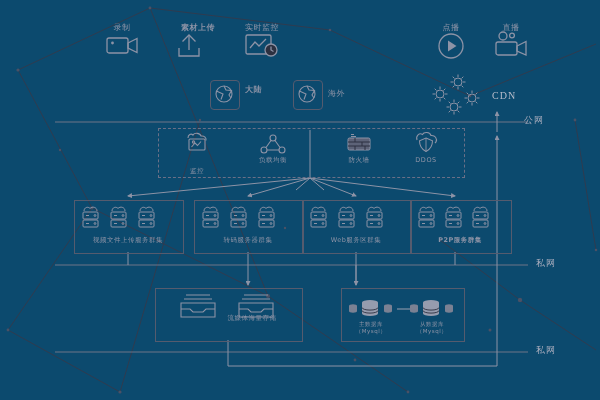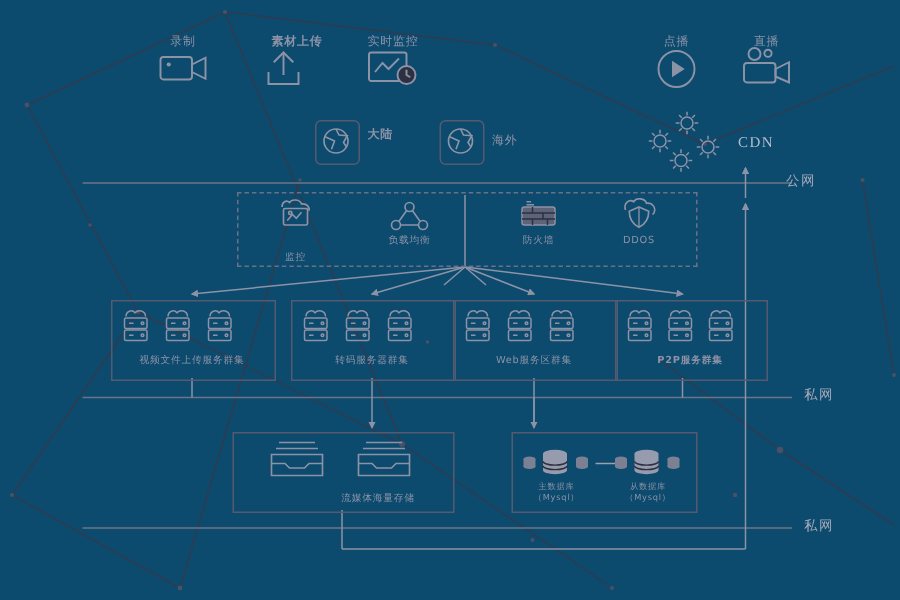--- a/index.html
+++ b/index.html
@@ -403,21 +403,21 @@
         <path d="M3 10 L37 10 L37 24 L3 24 Z"></path>
         <path d="M3 16 L12 16 L15 19 L25 19 L28 16 L37 16"></path>
       </g>
       <g transform="translate(58,0)">
         <path d="M8 2 L32 2 M6 6 L34 6"></path>
         <path d="M3 10 L37 10 L37 24 L3 24 Z"></path>
         <path d="M3 16 L12 16 L15 19 L25 19 L28 16 L37 16"></path>
       </g>
     </svg>
   </div>
-  <div class="lbl sm c" style="left:228px;top:328px;padding-left:48px;">流媒体海量存储</div>
+  <div class="lbl sm c" style="left:228px;top:314px;padding-left:48px;">流媒体海量存储</div>
 
   <div class="clusterbox" style="left:341px;top:288px;width:122px;height:52px;"></div>
 
   <div class="ico" style="left:348px;top:298px;">
     <svg width="48" height="22" viewBox="0 0 48 22" fill="none" stroke="#8d93a6" stroke-width="0.9">
       <g fill="#7b8193" stroke="none">
         <ellipse cx="5" cy="8" rx="4" ry="1.7"></ellipse>
         <rect x="1" y="8" width="8" height="5"></rect>
         <ellipse cx="5" cy="13" rx="4" ry="1.7"></ellipse>
       </g>

